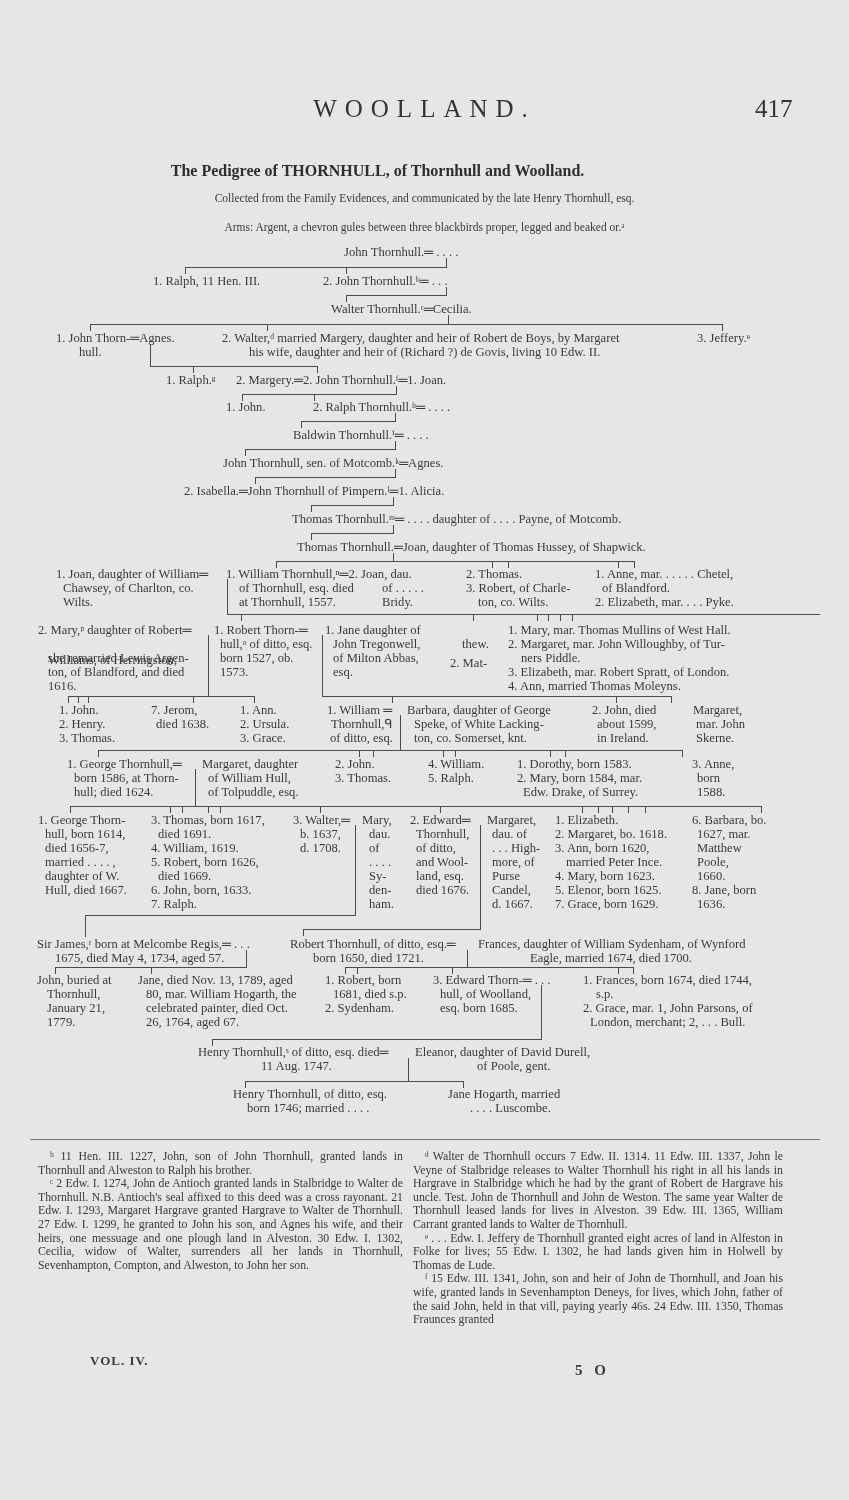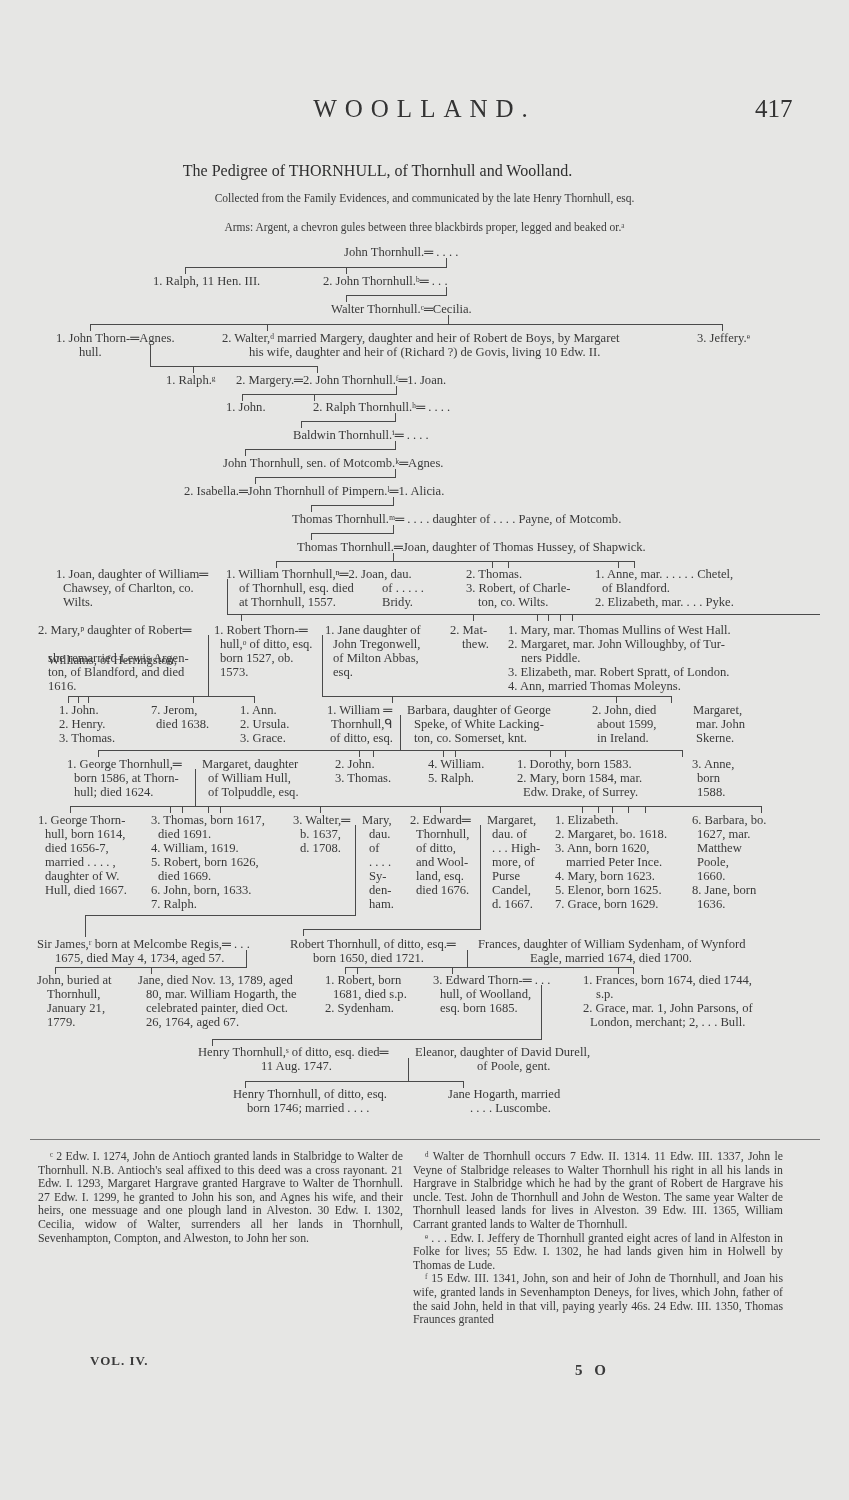--- a/index.html
+++ b/index.html
@@ -8,21 +8,21 @@
     background:#e6e6e4;
     font-family:"Liberation Serif","DejaVu Serif",serif;
     color:#3a3a3a;
   }
   .t { position:absolute; white-space:nowrap; font-size:12.6px; line-height:14px; }
   .ln { position:absolute; background:#4a4a4a; }
   .h { height:1.4px; }
   .v { width:1.4px; }
   #running-head { position:absolute; top:95px; left:0; width:849px; text-align:center; font-size:25px; letter-spacing:8px; color:#333; }
   #page-number { position:absolute; top:95px; left:755px; font-size:25px; color:#333; }
-  #title { position:absolute; top:162px; left:0; width:755px; text-align:center; font-size:16px; font-weight:normal; color:#2e2e2e; }
+  #title { position:absolute; top:162px; left:0; width:755px; text-align:center; font-size:16px; font-weight:bold; color:#2e2e2e; }
   #subtitle { position:absolute; top:192px; left:0; width:849px; text-align:center; font-size:11.5px; }
   #arms { position:absolute; top:221px; left:0; width:849px; text-align:center; font-size:11.5px; }
   #rule { position:absolute; top:1139px; left:30px; width:790px; height:1.2px; background:#777; }
   .fn { position:absolute; font-size:11.8px; line-height:13.6px; text-align:justify; color:#3a3a3a; }
   .fn p { margin:0; text-indent:12px; }
   #vol { position:absolute; top:1353px; left:90px; font-size:13px; font-weight:bold; letter-spacing:1px; }
   #sig { position:absolute; top:1362px; left:575px; font-size:15px; font-weight:bold; letter-spacing:4px; }
 </style>
 </head>
 <body>
@@ -155,21 +155,21 @@
       <div class="t" style="top:651px;left:220px">born 1527, ob.</div>
       <div class="t" style="top:665px;left:220px">1573.</div>
     </div>
     <div>
       <div class="t" style="top:623px;left:325px">1. Jane daughter of</div>
       <div class="t" style="top:637px;left:333px">John Tregonwell,</div>
       <div class="t" style="top:651px;left:333px">of Milton Abbas,</div>
       <div class="t" style="top:665px;left:333px">esq.</div>
     </div>
     <div>
-      <div class="t" style="top:623px;left:450px">2. Mat-</div>
+      <div class="t" style="top:656px;left:450px">2. Mat-</div>
       <div class="t" style="top:637px;left:462px">thew.</div>
     </div>
     <div>
       <div class="t" style="top:623px;left:508px">1. Mary, mar. Thomas Mullins of West Hall.</div>
       <div class="t" style="top:637px;left:508px">2. Margaret, mar. John Willoughby, of Tur-</div>
       <div class="t" style="top:651px;left:521px">ners Piddle.</div>
       <div class="t" style="top:665px;left:508px">3. Elizabeth, mar. Robert Spratt, of London.</div>
       <div class="t" style="top:679px;left:508px">4. Ann, married Thomas Moleyns.</div>
     </div>
     <div class="ln v" style="top:635px;left:208px;height:62px"></div>
@@ -422,20 +422,21 @@
     </div>
     <div>
       <div class="t" style="top:1087px;left:448px">Jane Hogarth, married</div>
       <div class="t" style="top:1101px;left:470px">. . . . Luscombe.</div>
     </div>
   </div>
 
   <div id="rule"></div>
 
   <div class="fn" style="top:1150px;left:38px;width:365px">
+    <p>ᵇ 11 Hen. III. 1227, John, son of John Thornhull, granted lands in Thornhull and Alweston to Ralph his brother.</p>
     <p>ᶜ 2 Edw. I. 1274, John de Antioch granted lands in Stalbridge to Walter de Thornhull. N.B. Antioch's seal affixed to this deed was a cross rayonant. 21 Edw. I. 1293, Margaret Hargrave granted Hargrave to Walter de Thornhull. 27 Edw. I. 1299, he granted to John his son, and Agnes his wife, and their heirs, one messuage and one plough land in Alveston. 30 Edw. I. 1302, Cecilia, widow of Walter, surrenders all her lands in Thornhull, Sevenhampton, Compton, and Alweston, to John her son.</p>
   </div>
   <div class="fn" style="top:1150px;left:413px;width:370px">
     <p>ᵈ Walter de Thornhull occurs 7 Edw. II. 1314. 11 Edw. III. 1337, John le Veyne of Stalbridge releases to Walter Thornhull his right in all his lands in Hargrave in Stalbridge which he had by the grant of Robert de Hargrave his uncle. Test. John de Thornhull and John de Weston. The same year Walter de Thornhull leased lands for lives in Alveston. 39 Edw. III. 1365, William Carrant granted lands to Walter de Thornhull.</p>
     <p>ᵉ . . . Edw. I. Jeffery de Thornhull granted eight acres of land in Alfeston in Folke for lives; 55 Edw. I. 1302, he had lands given him in Holwell by Thomas de Lude.</p>
     <p>ᶠ 15 Edw. III. 1341, John, son and heir of John de Thornhull, and Joan his wife, granted lands in Sevenhampton Deneys, for lives, which John, father of the said John, held in that vill, paying yearly 46s. 24 Edw. III. 1350, Thomas Fraunces granted</p>
   </div>
 
   <div id="vol">VOL. IV.</div>
   <div id="sig">5 O</div>

